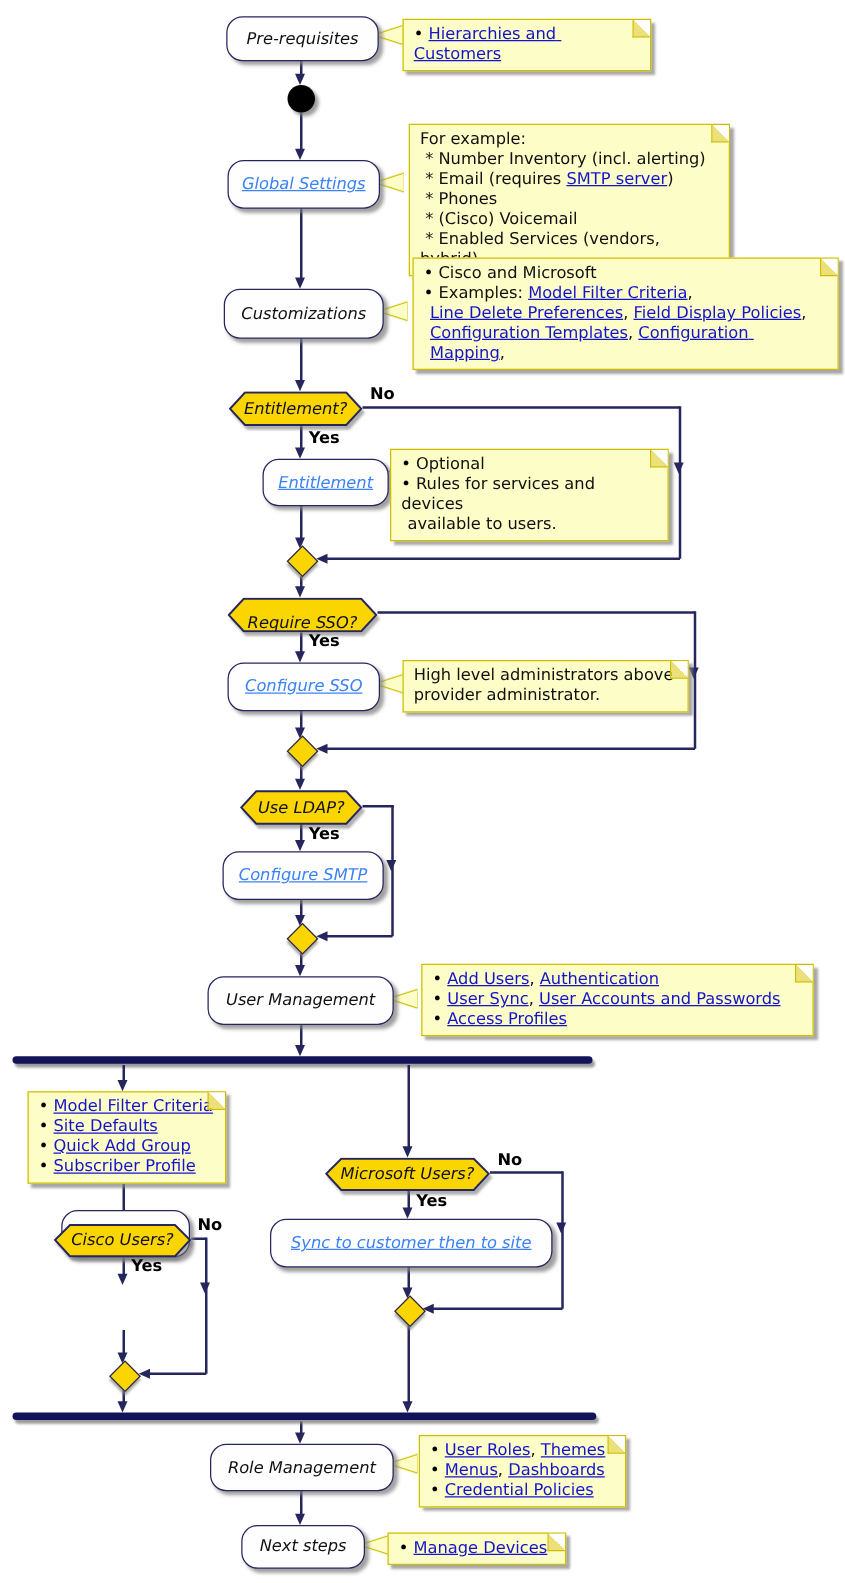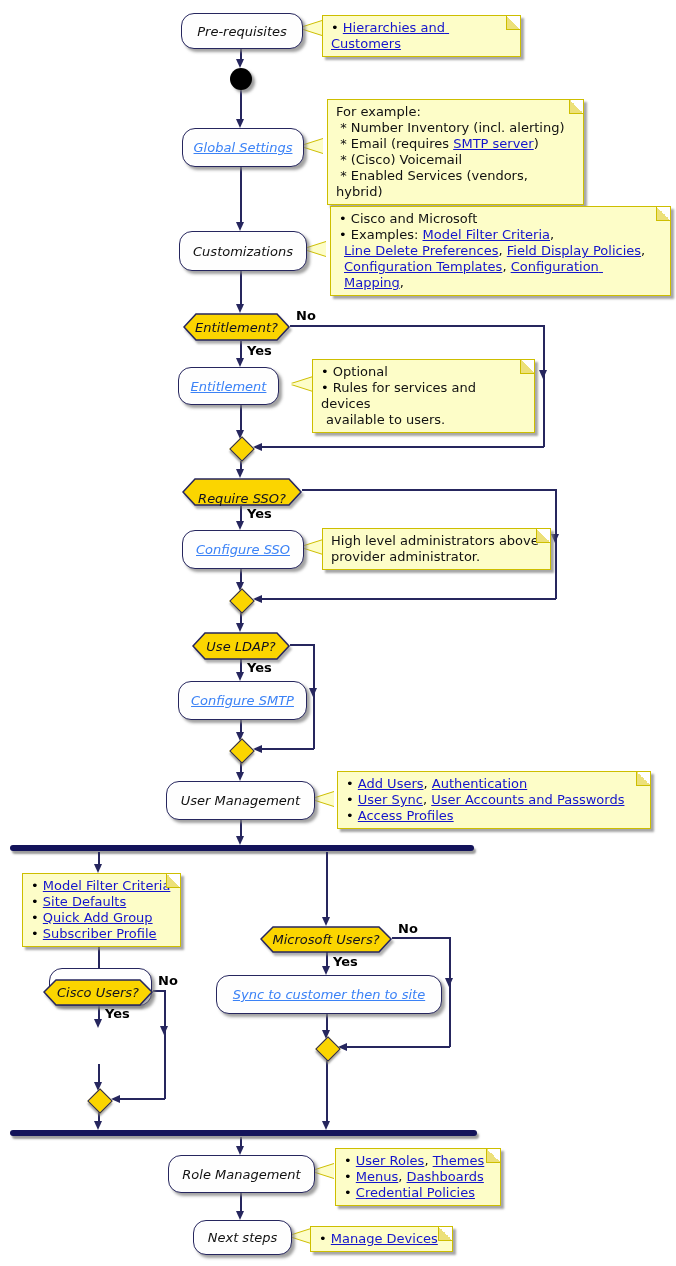--- a/index.html
+++ b/index.html
@@ -152,21 +152,21 @@
 
   <div class="node" style="left:181px;top:13px;width:120px;height:34px">
     <span>Pre-requisites</span>
     </div>
   <div class="node linknode" style="left:182px;top:128px;width:120px;height:37px">
     <span>Global Settings</span>
     </div>
   <div class="node" style="left:179px;top:231px;width:126px;height:38px">
     <span>Customizations</span>
     </div>
-  <div class="node linknode" style="left:178px;top:367px;width:99px;height:36px">
+  <div class="node linknode" style="left:210px;top:367px;width:99px;height:36px">
     <span>Entitlement</span>
     </div>
   <div class="node linknode" style="left:182px;top:530px;width:120px;height:37px">
     <span>Configure SSO</span>
     </div>
   <div class="node linknode" style="left:178px;top:681px;width:127px;height:37px">
     <span>Configure SMTP</span>
     </div>
   <div class="node" style="left:166px;top:781px;width:147px;height:37px">
     <span>User Management</span>
@@ -232,20 +232,21 @@
 
   <div class="note" style="left:322px;top:15px;width:180px">
     <div class="fold"></div>
       <div class="note-line"><span class="bullet">• </span><span class="nlink">Hierarchies and Customers</span></div>
     </div>
   <div class="note" style="left:327px;top:99px;width:238px">
     <div class="fold"></div>
       <div class="note-line"><span>For example:</span></div>
       <div class="note-line"><span> * Number Inventory (incl. alerting)</span></div>
       <div class="note-line"><span> * Email (requires </span><span class="nlink">SMTP server</span><span>)</span></div>
+      <div class="note-line"><span> * Phones</span></div>
       <div class="note-line"><span> * (Cisco) Voicemail</span></div>
       <div class="note-line"><span> * Enabled Services (vendors, hybrid)</span></div>
     </div>
   <div class="note" style="left:330px;top:206px;width:322px">
     <div class="fold"></div>
       <div class="note-line"><span class="bullet">• </span><span>Cisco and Microsoft</span></div>
       <div class="note-line"><span class="bullet">• </span><span>Examples: </span><span class="nlink">Model Filter Criteria</span><span>,</span></div>
       <div class="note-line indent"><span class="nlink">Line Delete Preferences</span><span>, </span><span class="nlink">Field Display Policies</span><span>,</span></div>
       <div class="note-line indent"><span class="nlink">Configuration Templates</span><span>, </span><span class="nlink">Configuration Mapping</span><span>,</span></div>
     </div>

